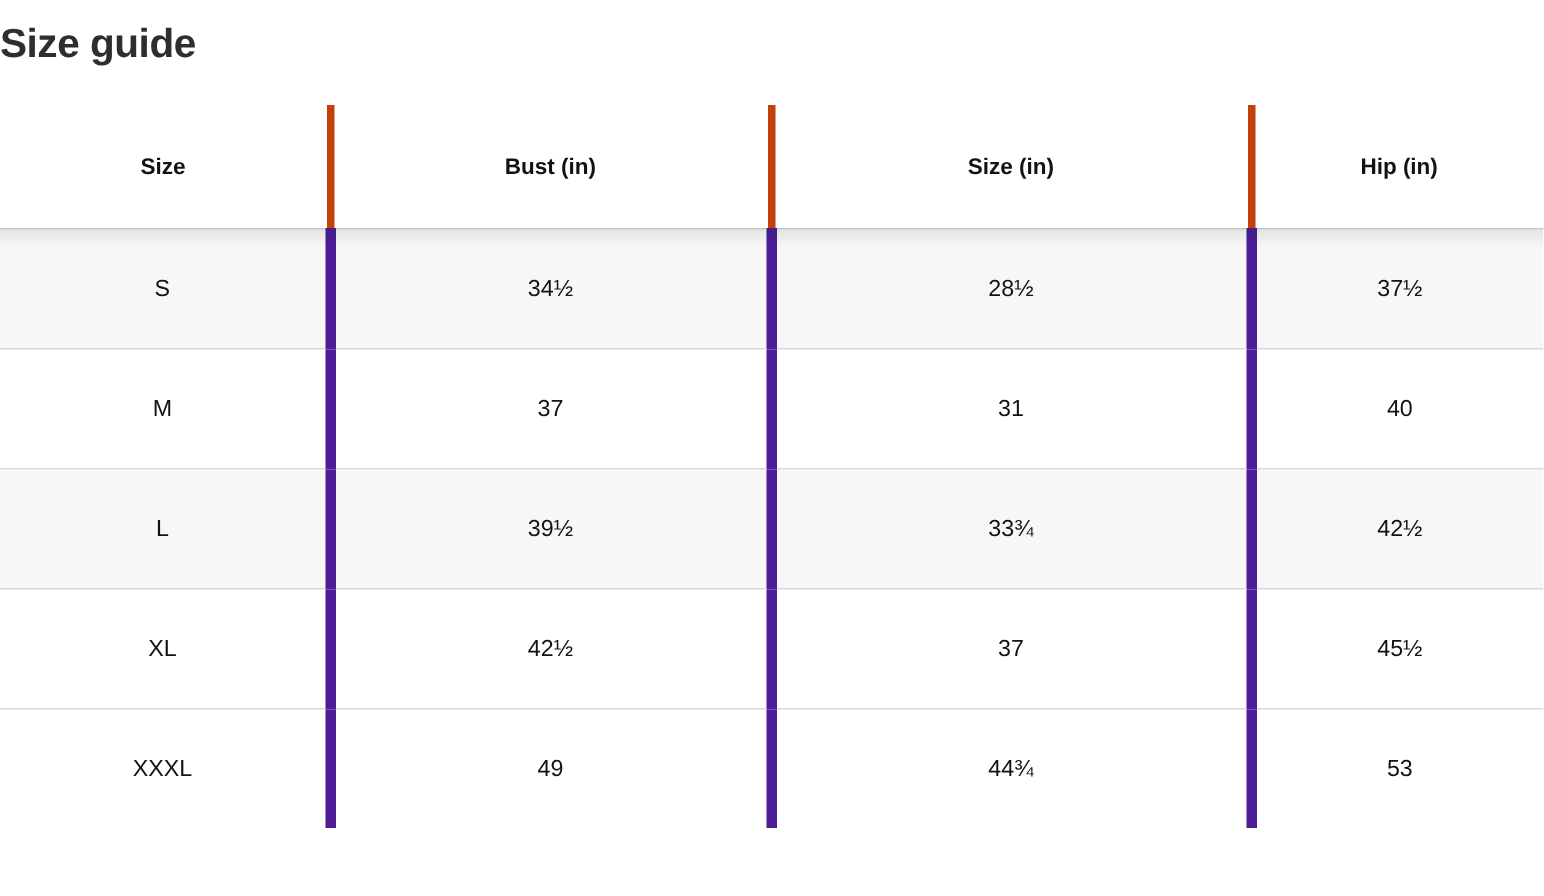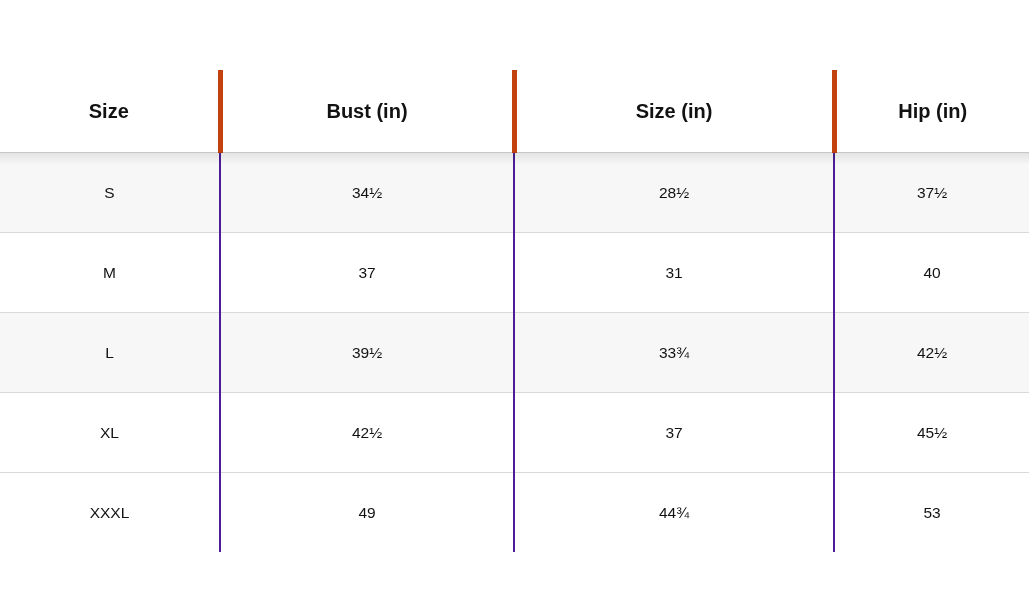--- a/index.html
+++ b/index.html
@@ -49,21 +49,21 @@
 
   table.size-table col.c-size  { width: 220px; }
   table.size-table col.c-bust  { width: 294px; }
   table.size-table col.c-waist { width: 320px; }
   table.size-table col.c-hip   { width: 195px; }
 
   thead th {
     height: 82px;
     vertical-align: middle;
     text-align: center;
-    font-size: 20px;
+    font-size: 15px;
     font-weight: bold;
     color: #121212;
     background: #ffffff;
     border: 0;
     padding: 0;
     position: relative;
   }
   thead th + th {
     border-left: 5px solid #c2410c;
   }
@@ -72,21 +72,21 @@
     height: 79px;
     vertical-align: middle;
     text-align: center;
     font-size: 15.5px;
     font-weight: normal;
     color: #121212;
     padding: 0;
     border-top: 1px solid #d9d9d9;
   }
   tbody td + td {
-    border-left: 2px solid #4c1d95;
+    border-left: 7px solid #4c1d95;
   }
 
   tbody tr.odd td {
     background: #f7f7f7;
   }
   tbody tr.even td {
     background: #ffffff;
   }
 
   
@@ -99,20 +99,21 @@
     pointer-events: none;
     background: linear-gradient(to bottom, rgba(0,0,0,0.085), rgba(0,0,0,0.0));
     z-index: 5;
   }
 </style>
 </head>
 <body>
 
 <div class="page">
 
+  <h1 class="page-title">Size guide</h1>
 
   <div class="size-table-wrap">
     <table class="size-table">
       <colgroup>
         <col class="c-size">
         <col class="c-bust">
         <col class="c-waist">
         <col class="c-hip">
       </colgroup>
       <thead>

